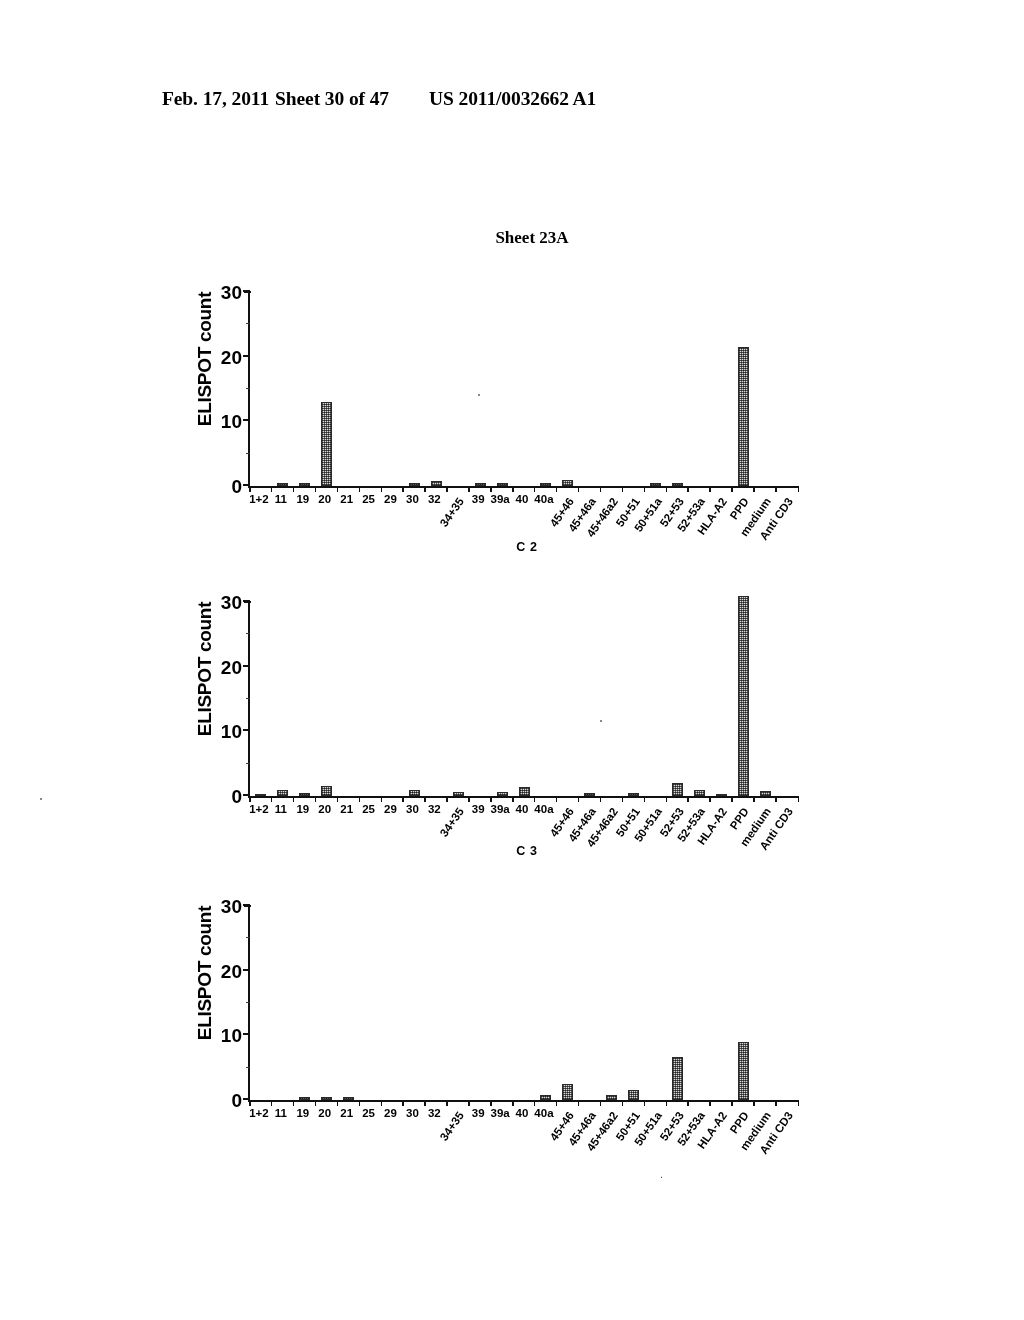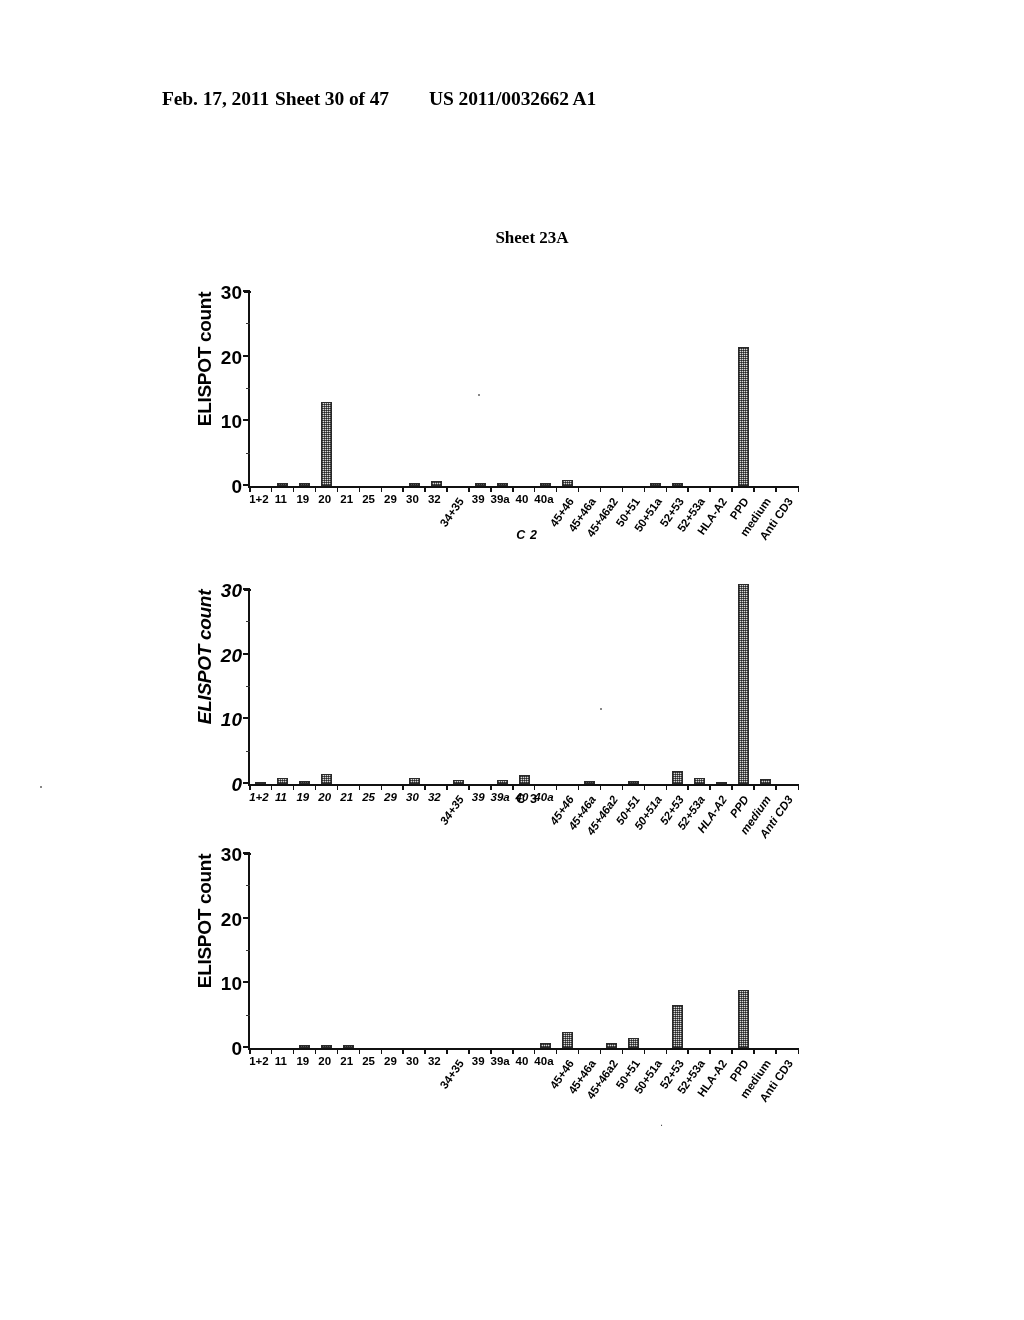--- a/index.html
+++ b/index.html
@@ -49,22 +49,22 @@
   }
   .figure-title .ft-inner { margin-left: 40px; display: inline-block; }
 
   
   .chart-block {
     position: absolute;
     left: 0;
     width: 1024px;
   }
   #chart-1 { top: 252px; }
-  #chart-2 { top: 528px; font-style: italic; }
-  #chart-3 { top: 792px; }
+  #chart-2 { top: 540px; }
+  #chart-3 { top: 844px; }
 
   .chart-subtitle {
     text-align: center;
     font-size: 12.5px;
     font-weight: bold;
     letter-spacing: 0.6px;
     margin-left: 30px;
     height: 22px;
   }
 

